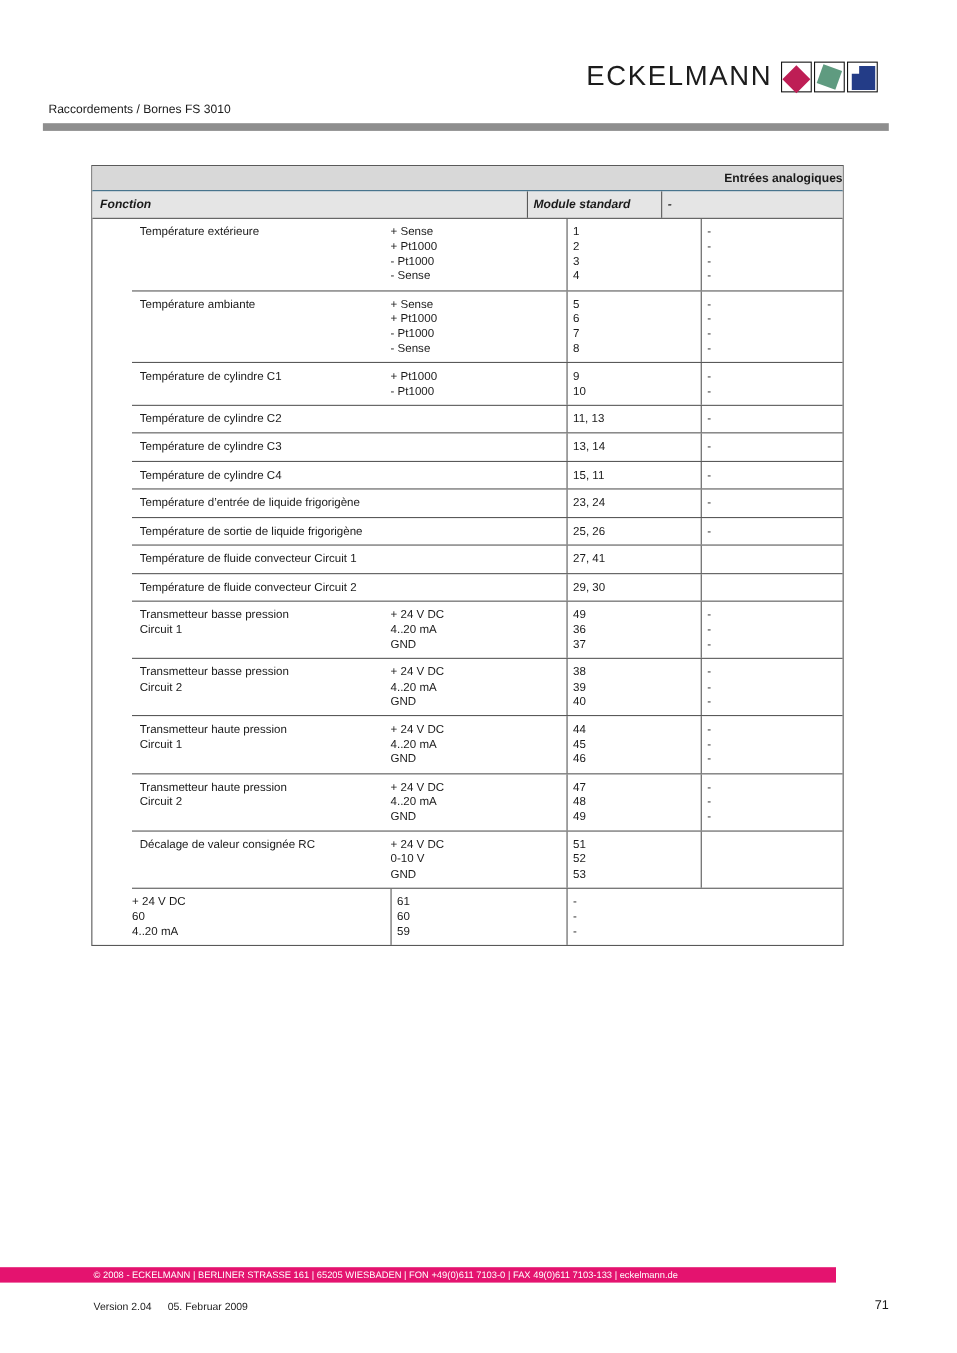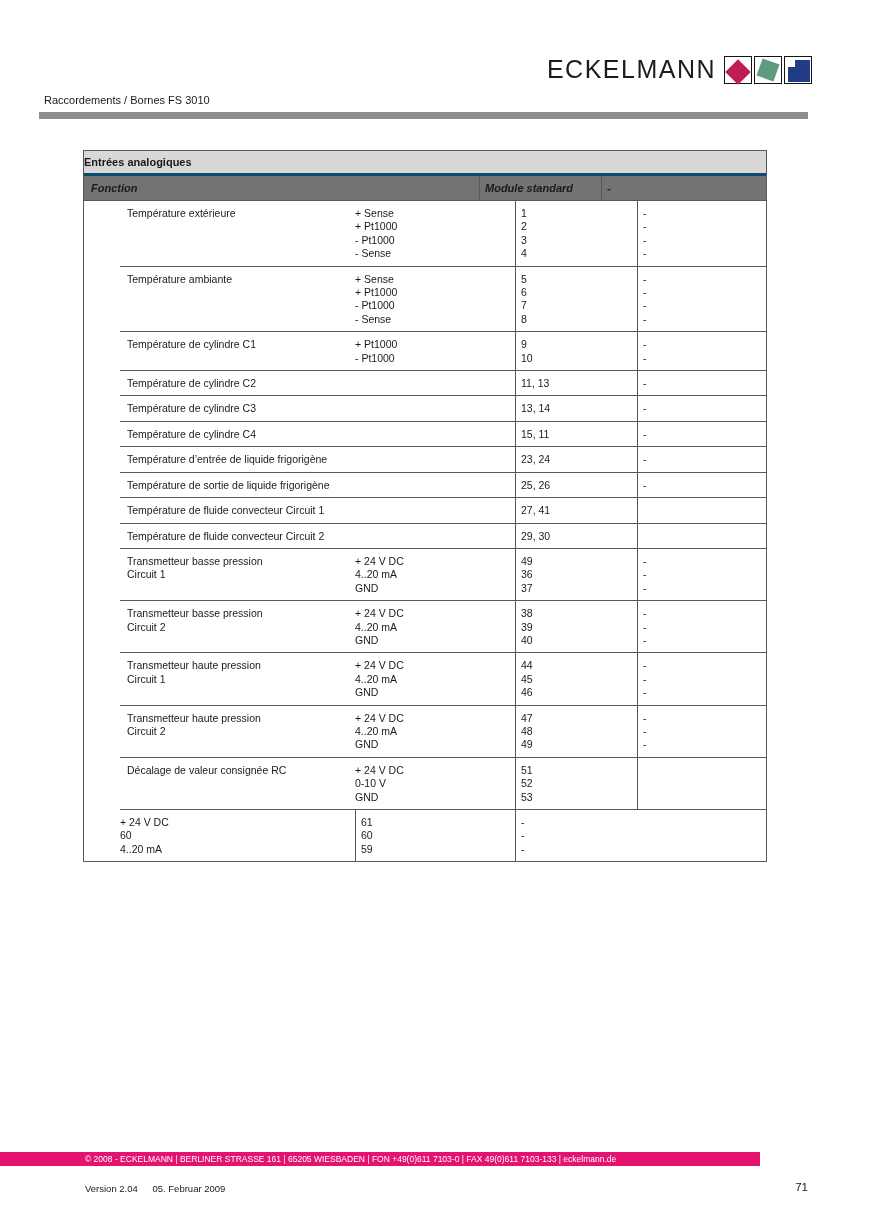--- a/index.html
+++ b/index.html
@@ -2,44 +2,44 @@
 <html><head>
 <meta charset="utf-8">
 <style>
   html,body { margin:0; padding:0; background:#ffffff; }
   .page {
     position:relative; width:870px; height:1230px; background:#ffffff;
     font-family:"Liberation Sans", sans-serif; color:#1a1a1a; overflow:hidden;
   }
 
   
-  .logo { position:absolute; top:55px; right:58px; display:flex; align-items:flex-end; }
+  .logo { position:absolute; top:55px; right:72px; display:flex; align-items:flex-end; }
   .logo-text { font-size:25px; letter-spacing:1.5px; color:#1c1c1c; line-height:29px; margin-right:8px; font-weight:400; }
   .logo-boxes { display:flex; gap:2px; }
   .lbox { width:26px; height:26px; border:1.5px solid #141414; position:relative; background:#fff; }
   .shape-red  { position:absolute; width:18px; height:18px; left:4px; top:6px;  transform:rotate(45deg); }
   .shape-green{ position:absolute; width:18px; height:18px; left:4px; top:4px;  transform:rotate(20deg); }
   .shape-blue { position:absolute; right:1px; bottom:1px; width:22px; height:22px;
                 clip-path:polygon(0 32%, 32% 32%, 32% 0, 100% 0, 100% 100%, 0 100%); }
 
   .doc-title { position:absolute; left:44px; top:94px; font-size:11px; }
   .gray-bar { position:absolute; left:39px; top:112px; width:769px; height:7px; background:#8e8e8e; }
 
   
   .atable {
     position:absolute; left:83px; top:150px; width:684px;
     border:1px solid #595959; box-sizing:border-box; font-size:10.5px;
   }
   .t-title {
-    height:22px; line-height:22px; background:#d8d8d8; border-bottom:3px solid #0c4a6e;
-    text-align:left; font-weight:bold; font-size:11px;
+    height:22px; line-height:22px; background:#d8d8d8; border-bottom:1px solid #0c4a6e;
+    text-align:right; font-weight:bold; font-size:11px;
   }
   .t-head {
     display:grid; grid-template-columns:395px 122px 165px;
-    background:#737373; border-bottom:1px solid #595959;
+    background:#e5e5e5; border-bottom:1px solid #595959;
     font-weight:bold; font-style:italic; font-size:11px;
   }
   .t-head .hcell { padding:6px 4px 6px 7px; box-sizing:border-box; }
   .t-head .hcell + .hcell { border-left:1px solid #595959; padding-left:5px; }
 
   .t-row { display:grid; grid-template-columns:235px 160px 122px 165px;margin-left:36px; }
   .t-row:not(:last-child) { border-bottom:1px solid #595959; }
   .cell { padding:6px 4px 5px 7px; box-sizing:border-box; line-height:13.4px; }
   .c-signal { padding-left:0; }
   .c-module, .c-dash { border-left:1px solid #595959; padding-left:5px; }

